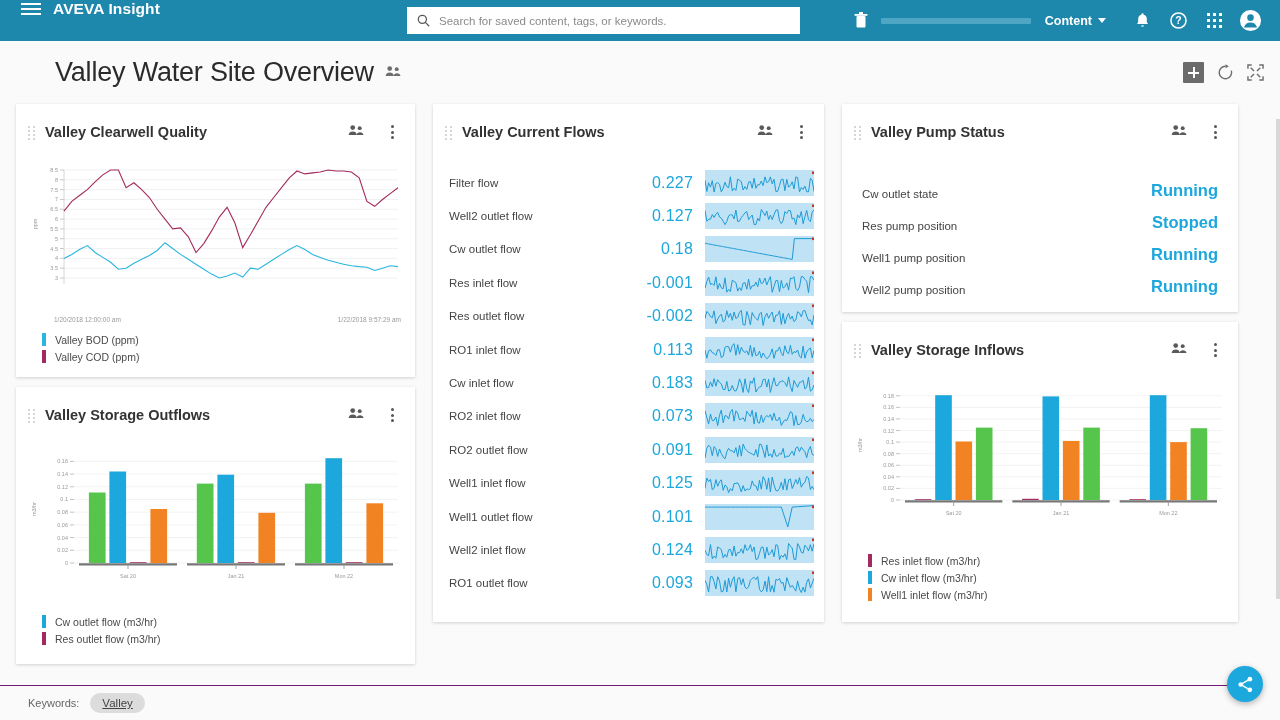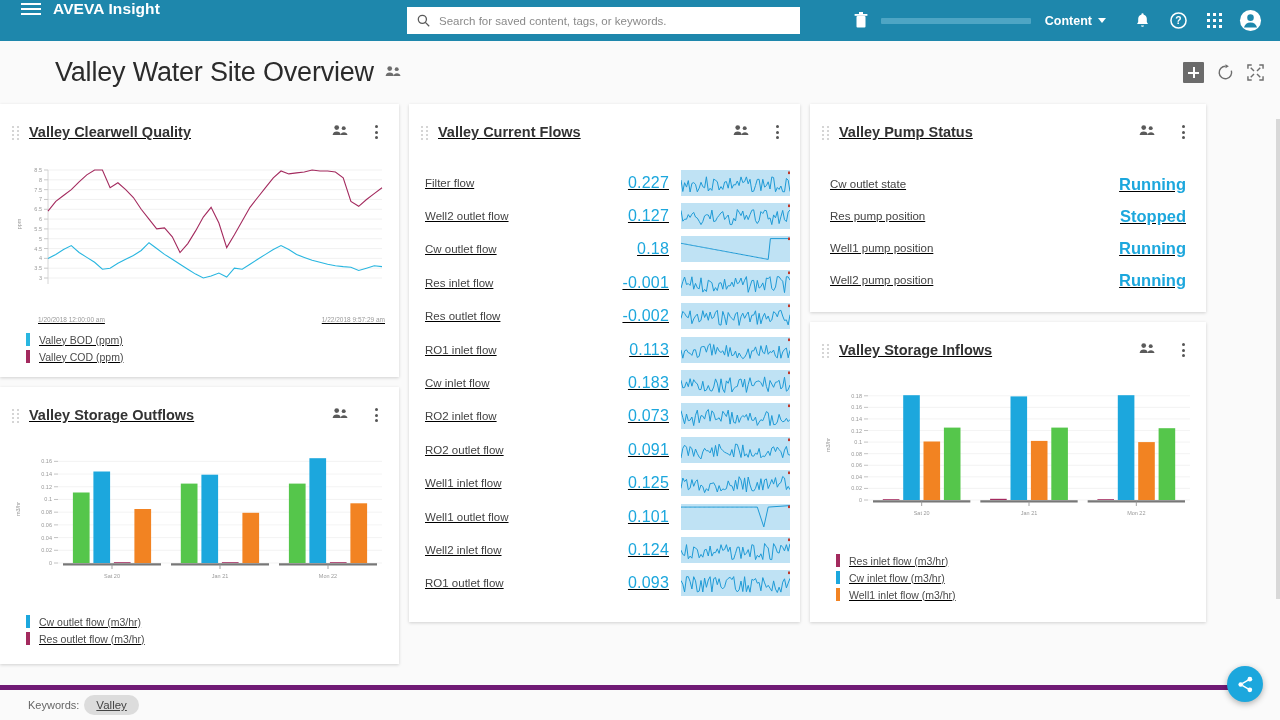--- a/index.html
+++ b/index.html
@@ -50,21 +50,21 @@
   .add-btn {
     width: 21px; height: 21px; background: #6b6b6b; position: relative; cursor: pointer;
     border-radius: 1px;
   }
   .add-btn:before, .add-btn:after { content:""; position:absolute; background:#fff; }
   .add-btn:before { left: 5px; top: 9.5px; width: 11px; height: 2px; }
   .add-btn:after { left: 9.5px; top: 5px; width: 2px; height: 11px; }
   .hact { cursor: pointer; display:flex; align-items:center; }
 
   
-  .board { padding: 0 0; display: flex; gap: 10px; height: 560px; text-decoration: underline; }
+  .board { padding: 0 16px; display: flex; gap: 18px; height: 560px; }
   .col { display: flex; flex-direction: column; gap: 10px; }
   .col-1 { width: 399px; }
   .col-2 { width: 391px; }
   .col-3 { width: 396px; }
 
   .card { background: #fff; box-shadow: 0 1px 3px rgba(0,0,0,.17); position: relative; overflow: hidden; }
   .card-head { display: flex; align-items: center; height: 56px; padding: 0 16px 0 12px; }
   .grip { width: 8px; height: 13px; margin-right: 9px; opacity:.55; cursor: grab; display:grid; grid-template-columns:1fr 1fr; gap:2px;}
   .grip i { width:2px;height:2px;background:#999;display:block;border-radius:50%; }
   .card-title { font-size: 14.5px; font-weight: bold; color: #333; }
@@ -85,29 +85,29 @@
 
   
   .flow-list { padding: 6px 10px 10px 16px; }
   .flow-row { display: flex; align-items: center; height: 33.4px; }
   .flow-name { font-size: 11.5px; color: #444; flex: 1; }
   .flow-val { font-size: 16px; color: #1ca7dd; text-align: right; width: 74px; padding-right: 12px; letter-spacing: .2px;}
   .spark { width: 109px; height: 26px; flex: 0 0 auto; background: #bfe2f4; }
 
   
   .status-list { padding: 8px 20px 14px 20px; }
-  .status-row { display: flex; align-items: center; height: 32px; }
+  .status-row { display: flex; align-items: flex-end; height: 32px; }
   .status-name { font-size: 11.5px; color: #444; flex: 1; }
   .status-val { font-size: 16.5px; font-weight: bold; color: #1ca7dd; }
 
   
   .bottombar {
     position: absolute; left: 0; bottom: 0; width: 1247px; height: 35px;
-    background: #fafafa; border-top: 5px solid #701a75;
-    display: flex; align-items: center; padding-left: 28px; gap: 5px;
+    background: #fafafa; border-top: 1px solid #701a75;
+    display: flex; align-items: center; padding-left: 28px; gap: 11px;
   }
   .kw-label { font-size: 11px; color: #666; }
   .kw-chip { background: #dcdcdc; color: #444; font-size: 11.5px; padding: 4px 12px; border-radius: 11px; cursor: pointer; text-decoration: underline; }
 
   .fab {
     position: absolute; right: 17px; bottom: 18px;
     width: 36px; height: 36px; border-radius: 50%;
     background: #1ca7dd; display: flex; align-items: center; justify-content: center;
     box-shadow: 0 2px 6px rgba(0,0,0,.3); cursor: pointer;
   }

